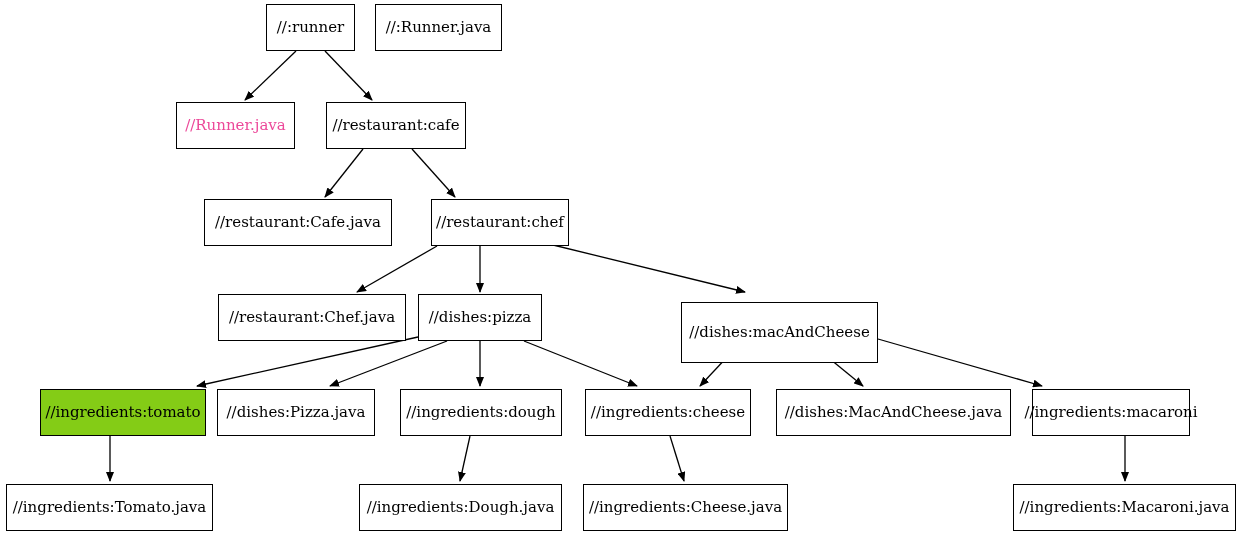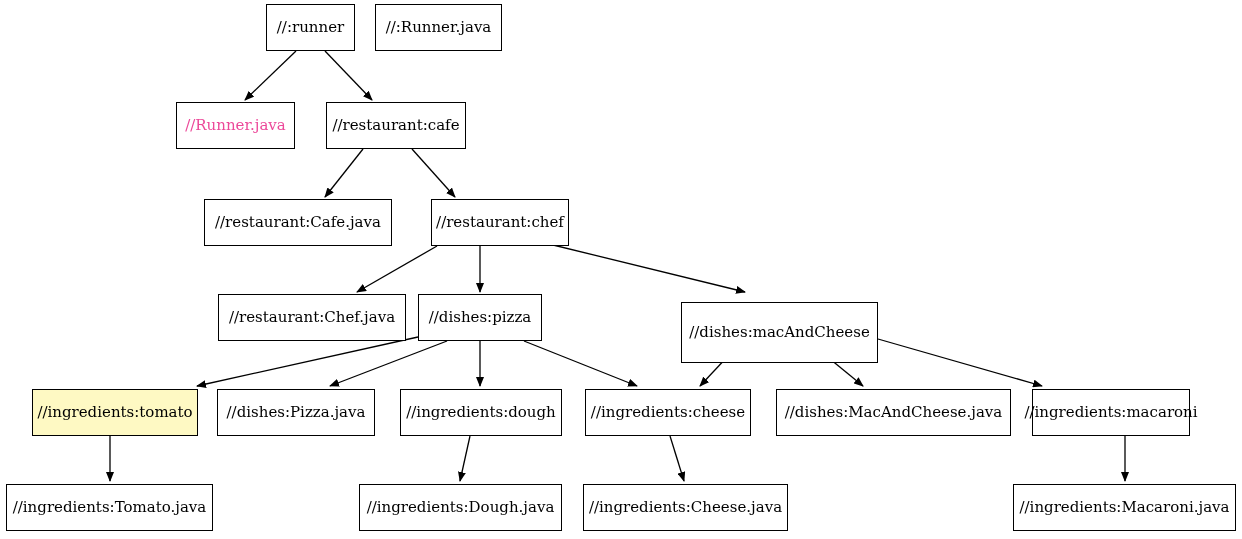--- a/index.html
+++ b/index.html
@@ -95,21 +95,21 @@
       </div>
       <div class="graph-node" style="left: 218px; top: 294px; width: 188px; height: 47px; background: rgb(255, 255, 255); border-color: rgb(0, 0, 0);">
         <span class="node-label" style="color: rgb(0, 0, 0);">//restaurant:Chef.java</span>
       </div>
       <div class="graph-node" style="left: 418px; top: 294px; width: 124px; height: 47px; background: rgb(255, 255, 255); border-color: rgb(0, 0, 0);">
         <span class="node-label" style="color: rgb(0, 0, 0);">//dishes:pizza</span>
       </div>
       <div class="graph-node" style="left: 681px; top: 294px; width: 197px; height: 61px; background: rgb(255, 255, 255); border-color: rgb(0, 0, 0); margin-top: 8px;">
         <span class="node-label" style="color: rgb(0, 0, 0);">//dishes:macAndCheese</span>
       </div>
-      <div class="graph-node" style="left: 32px; top: 389px; width: 166px; height: 47px; background: #fef9c3; border-color: rgb(0, 0, 0);">
+      <div class="graph-node" style="left: 40px; top: 389px; width: 166px; height: 47px; background: #84cc16; border-color: rgb(0, 0, 0);">
         <span class="node-label" style="color: rgb(0, 0, 0);">//ingredients:tomato</span>
       </div>
       <div class="graph-node" style="left: 217px; top: 389px; width: 158px; height: 47px; background: rgb(255, 255, 255); border-color: rgb(0, 0, 0);">
         <span class="node-label" style="color: rgb(0, 0, 0);">//dishes:Pizza.java</span>
       </div>
       <div class="graph-node" style="left: 400px; top: 389px; width: 162px; height: 47px; background: rgb(255, 255, 255); border-color: rgb(0, 0, 0);">
         <span class="node-label" style="color: rgb(0, 0, 0);">//ingredients:dough</span>
       </div>
       <div class="graph-node" style="left: 585px; top: 389px; width: 166px; height: 47px; background: rgb(255, 255, 255); border-color: rgb(0, 0, 0);">
         <span class="node-label" style="color: rgb(0, 0, 0);">//ingredients:cheese</span>

